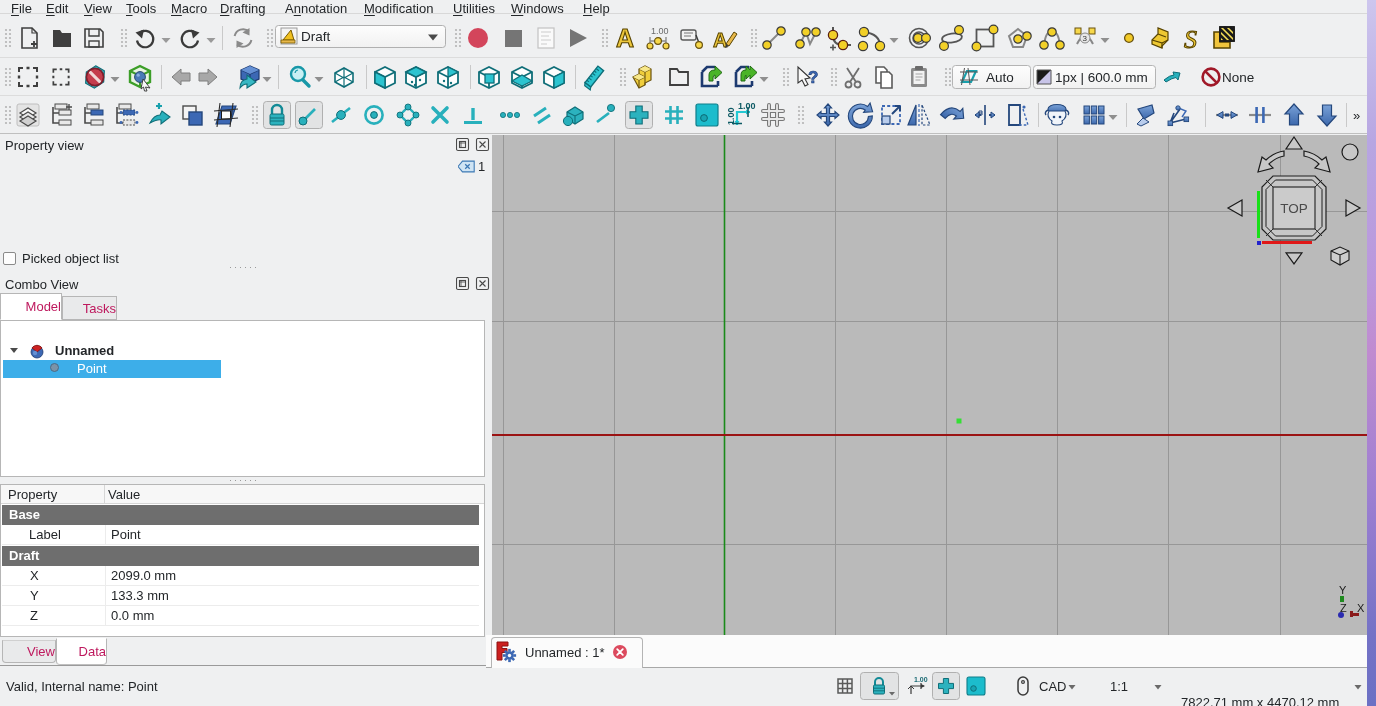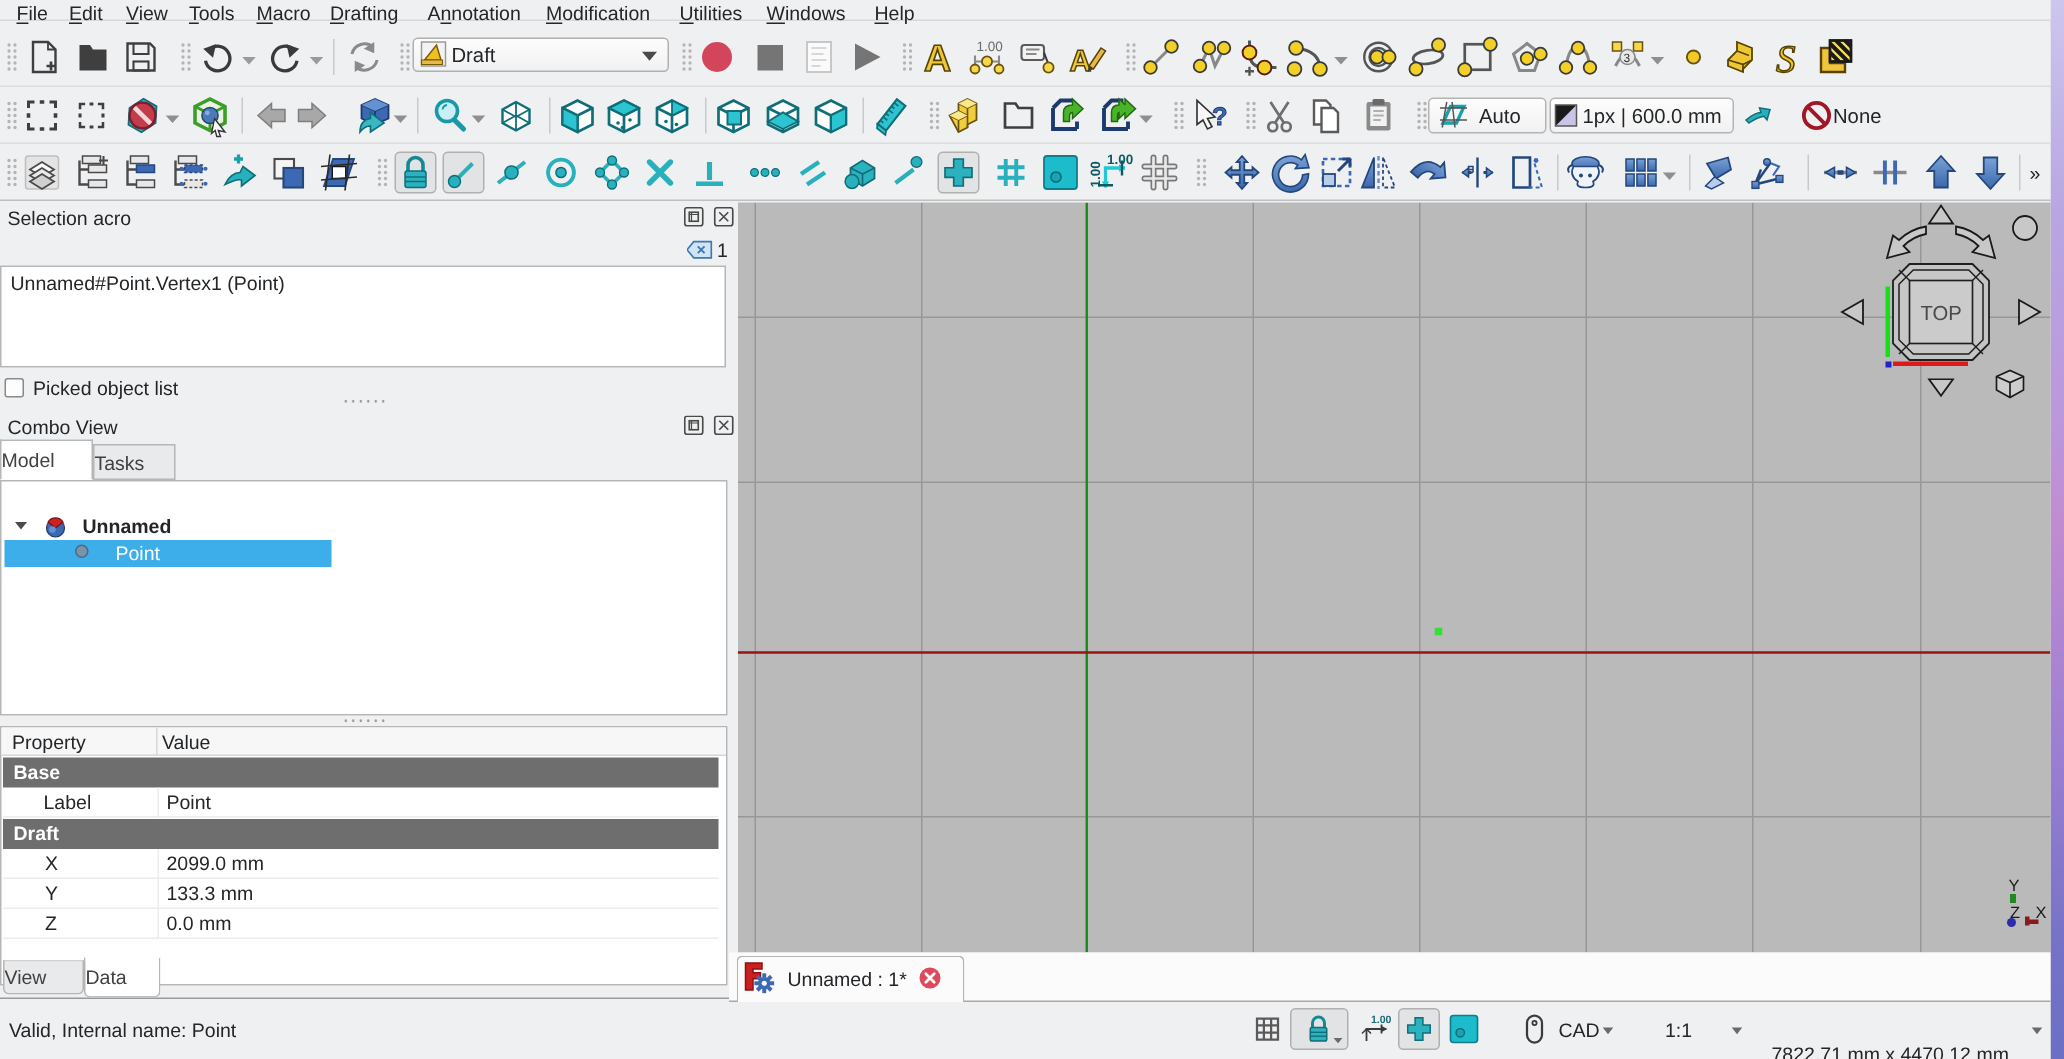--- a/index.html
+++ b/index.html
@@ -13,21 +13,21 @@
 
 .tb { position:absolute; left:0; width:1367px; background:#eff0f1; }
 #tb1 { top:20px; height:38px; border-bottom:1px solid #dcdcdc; }
 #tb1 svg { position:relative; top:-1px; }
 #tb2 { top:59px; height:37px; border-bottom:1px solid #dcdcdc; }
 #tb3 { top:97px; height:37px; border-bottom:1px solid #bfbfbf; }
 
 #panel { position:absolute; left:0; top:135px; width:486px; height:533px; background:#eff0f1; font-size:13px; color:#232629; }
 .ptitle { position:absolute; left:5px; font-size:13px; color:#232629; }
 .whitebox { position:absolute; background:#fff; border:1px solid #b6b6b6; }
-.tab { position:absolute; border:1px solid #b6b6b6; font-size:13px; text-align:left; color:#404040; }
+.tab { position:absolute; border:1px solid #b6b6b6; font-size:13px; text-align:right; color:#be185d; }
 .tab.on { background:#fff; border-bottom:1px solid #fff; z-index:3; }
 .tab.off { background:#e9eaeb; z-index:1; }
 
 .prow { position:absolute; left:1px; width:477px; height:20px; }
 .pgroup { background:#6e6e6e; color:#fff; font-weight:bold; }
 .pcell { position:absolute; top:2px; }
 
 #vp { position:absolute; left:492px; top:135px; width:875px; height:500px; background:#bababa; overflow:hidden; }
 #vp svg { position:absolute; left:0; top:0; }
 
@@ -788,21 +788,21 @@
 
     <g transform="translate(1327,18)">
       <path d="M 0,11 L 9,1 L 4.5,1 L 4.5,-10 L -4.5,-10 L -4.5,1 L -9,1 Z" fill="url(#blgr)" stroke="#24477c" stroke-width="1.2"></path>
     </g>
     <line x1="1346.5" y1="6" x2="1346.5" y2="30" stroke="#c9c9c9"></line>
     <text x="1353" y="23" font-size="13" fill="#232629">»</text>
   </svg>
   </div>
 
   <div id="panel">
-    <div class="ptitle" style="top:3px">Selection acro</div>
+    <div class="ptitle" style="top:3px">Property view</div>
     <svg width="34" height="14" viewBox="0 0 34 14" style="position:absolute; left:456px; top:3px;">
       <g fill="none" stroke="#4a4a4a" stroke-width="1.1">
         <rect x="0.5" y="0.5" width="12" height="12" rx="1.5"></rect>
         <rect x="3.5" y="3.5" width="6" height="6"></rect>
           <path d="M 3.5,5 h 6 M 5,3.5 v 6" stroke-width="0.8"></path>
         <rect x="20.5" y="0.5" width="12" height="12" rx="1.5"></rect>
         <path d="M 23.5,3.5 L 29.5,9.5 M 29.5,3.5 L 23.5,9.5"></path>
       </g>
     </svg>
     <svg width="34" height="14" viewBox="0 0 34 14" style="position:absolute; left:456px; top:142px;">
@@ -812,23 +812,20 @@
           <path d="M 3.5,5 h 6 M 5,3.5 v 6" stroke-width="0.8"></path>
         <rect x="20.5" y="0.5" width="12" height="12" rx="1.5"></rect>
         <path d="M 23.5,3.5 L 29.5,9.5 M 29.5,3.5 L 23.5,9.5"></path>
       </g>
     </svg>
     <svg width="18" height="13" viewBox="0 0 20 14" style="position:absolute; left:458px; top:25px;">
       <path d="M 5,1 L 18,1 L 18,13 L 5,13 L 0,7 Z" fill="#cfe4f4" stroke="#3c78b4" stroke-width="1.2"></path>
       <path d="M 8,4.5 L 13,9.5 M 13,4.5 L 8,9.5" stroke="#3c78b4" stroke-width="1.4"></path>
     </svg>
     <span class="txt" style="left:478px; top:24px;">1</span>
-    <div class="whitebox" style="left:0px; top:42px; width:484px; height:68px;">
-        <span style="position:absolute; left:6px; top:3px;">Unnamed#Point.Vertex1 (Point)</span>
-      </div>
     <div style="position:absolute; left:3px; top:117px; width:13px; height:13px; border:1px solid #8a8a8a; border-radius:2px; background:#fdfdfd;"></div>
     <span class="txt" style="left:22px; top:116px;">Picked object list</span>
     <div class="ptitle" style="top:142px">Combo View</div>
 
     <div class="tab on" style="left:0px; top:158px; width:62px; height:27px; line-height:26px;">Model</div>
     <div class="tab off" style="left:62px; top:161px; width:55px; height:24px; line-height:23px;">Tasks</div>
 
     <div class="whitebox" style="left:0px; top:185px; width:485px; height:157px; border-color:#b6b6b6;">
       <div style="position:absolute; left:0; top:21px; width:483px; height:18px;">
         <span style="position:absolute; left:9px; top:6px; width:0; height:0; border-left:4px solid transparent; border-right:4px solid transparent; border-top:5px solid #4a4a4a;"></span>
@@ -841,21 +838,21 @@
       </div>
       <div style="position:absolute; left:2px; top:39px; width:218px; height:18px; background:#3daee9;">
         <span style="position:absolute; left:47px; top:3px; width:9px; height:9px; border-radius:50%; background:#7a93a8; border:1px solid #4a6a86;"></span>
         <span style="position:absolute; left:74px; top:1px; color:#fff;">Point</span>
       </div>
     </div>
 
     <div style="position:absolute; left:228px; top:131px; width:30px; height:3px; background-image:radial-gradient(circle,#9a9a9a 0.8px,transparent 1px); background-size:5px 3px;"></div>
     <div style="position:absolute; left:228px; top:344px; width:30px; height:3px; background-image:radial-gradient(circle,#9a9a9a 0.8px,transparent 1px); background-size:5px 3px;"></div>
 
-    <div class="whitebox" style="left:0px; top:349px; width:485px; height:173px;text-align:center;">
+    <div class="whitebox" style="left:0px; top:349px; width:485px; height:153px;text-align:center;">
       <div style="position:absolute; left:0; top:0; width:483px; height:19px; background:#f7f7f7; border-bottom:1px solid #d6d6d6;">
         <span style="position:absolute; left:7px; top:2px;">Property</span>
         <span style="position:absolute; left:107px; top:2px;">Value</span>
         <span style="position:absolute; left:103px; top:0; width:1px; height:19px; background:#d6d6d6;"></span>
       </div>
       <div class="prow pgroup" style="top:20px;">
           <span class="pcell" style="left:7px;">Base</span>
         </div>
       <div class="prow" style="top:40px; border-bottom:1px solid #ececec;">
           <span class="pcell" style="left:27px;">Label</span>

